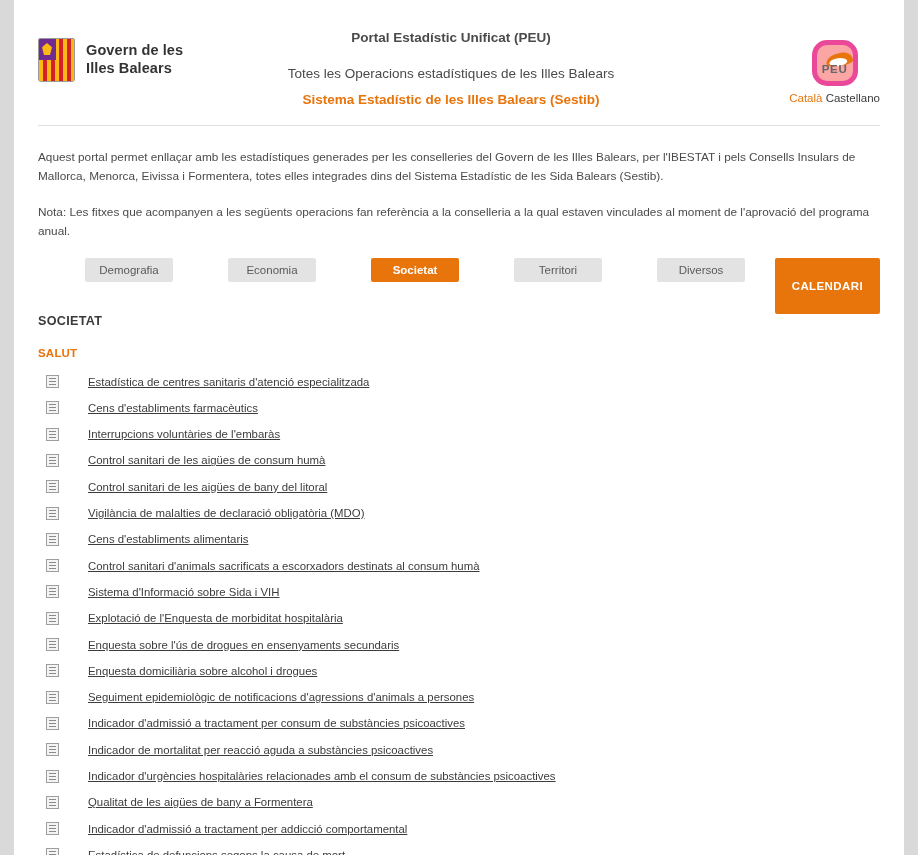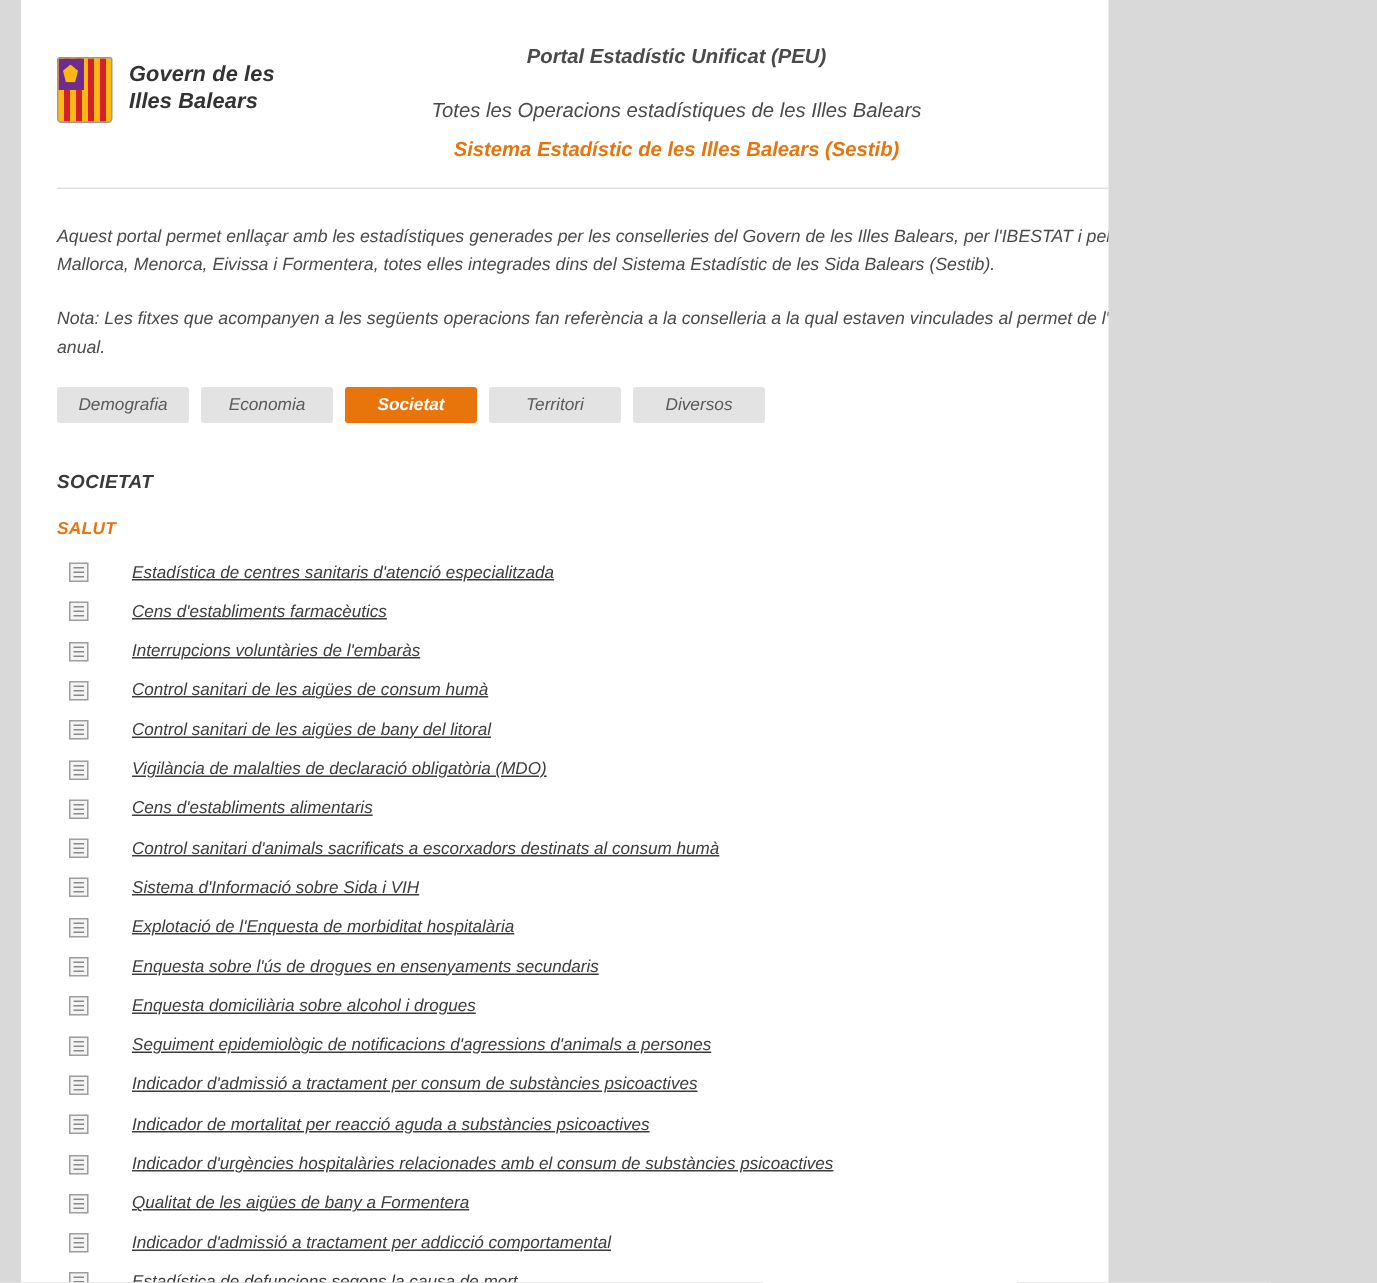--- a/index.html
+++ b/index.html
@@ -2,26 +2,25 @@
 <html><head>
 <meta charset="utf-8">
 <style>
   html, body {
     margin: 0;
     padding: 0;
     background: #d9d9d9;
     font-family: "Liberation Sans", sans-serif;
   }
   #page {
-    width: 739px;
+    width: 918px;
     height: 855px;
     position: relative;
     background: #d9d9d9;
     overflow: hidden;
-    font-style: italic;
   }
   .page-sheet {
     position: absolute;
     left: 14px;
     top: 0;
     width: 890px;
     min-height: 855px;
     background: #ffffff;
   }
 
@@ -103,25 +102,25 @@
   }
   .peu-block {
     position: absolute;
     right: 24px;
     top: 40px;
     text-align: center;
   }
   .peu-logo {
     width: 46px;
     height: 46px;
-    border: 1px solid #ec4899;
+    border: 5px solid #ec4899;
     border-radius: 15px;
     margin: 0 auto;
     position: relative;
-    background: #86efac;
+    background: #fca5a5;
     box-sizing: border-box;
   }
   .peu-logo .swoosh {
     position: absolute;
     left: 9px; top: 8px;
     width: 27px; height: 13px;
     background: #e8740c;
     border-radius: 60% 40% 55% 45% / 80% 70% 40% 30%;
     transform: rotate(-8deg);
   }
@@ -176,20 +175,21 @@
     min-width: 62px;
     padding: 6px 13px;
     margin-right: 8px;
     background: #e3e3e3;
     color: #5a5a5a;
     font-size: 11.5px;
     text-align: center;
     border-radius: 2px;
     cursor: pointer;
     user-select: none;
+    margin-left: 47px;
   }
   .tab.active {
     background: #e8740c;
     color: #ffffff;
     font-weight: bold;
   }
   .calendar-btn {
     position: absolute;
     right: 0;
     top: 0;
@@ -292,21 +292,21 @@
           <span class="lang-ca">Català</span>
           <span class="lang-es">Castellano</span>
         </div>
       </div>
     </div>
 
     <div class="hr-line"></div>
 
     <div class="intro">
       <p>Aquest portal permet enllaçar amb les estadístiques generades per les conselleries del Govern de les Illes Balears, per l'IBESTAT i pels Consells Insulars de Mallorca, Menorca, Eivissa i Formentera, totes elles integrades dins del Sistema Estadístic de les Sida Balears (Sestib).</p>
-      <p>Nota: Les fitxes que acompanyen a les següents operacions fan referència a la conselleria a la qual estaven vinculades al permet de l'aprovació del programa anual.</p>
+      <p>Nota: Les fitxes que acompanyen a les següents operacions fan referència a la conselleria a la qual estaven vinculades al moment de l'aprovació del programa anual.</p>
     </div>
 
     <div class="tabs-row">
       <span class="tab">Demografia</span><span class="tab">Economia</span><span class="tab active">Societat</span><span class="tab">Territori</span><span class="tab">Diversos</span>
       <span class="calendar-btn">CALENDARI</span>
     </div>
 
     <div class="section-title">SOCIETAT</div>
     <div class="subsection-title">SALUT</div>
 

